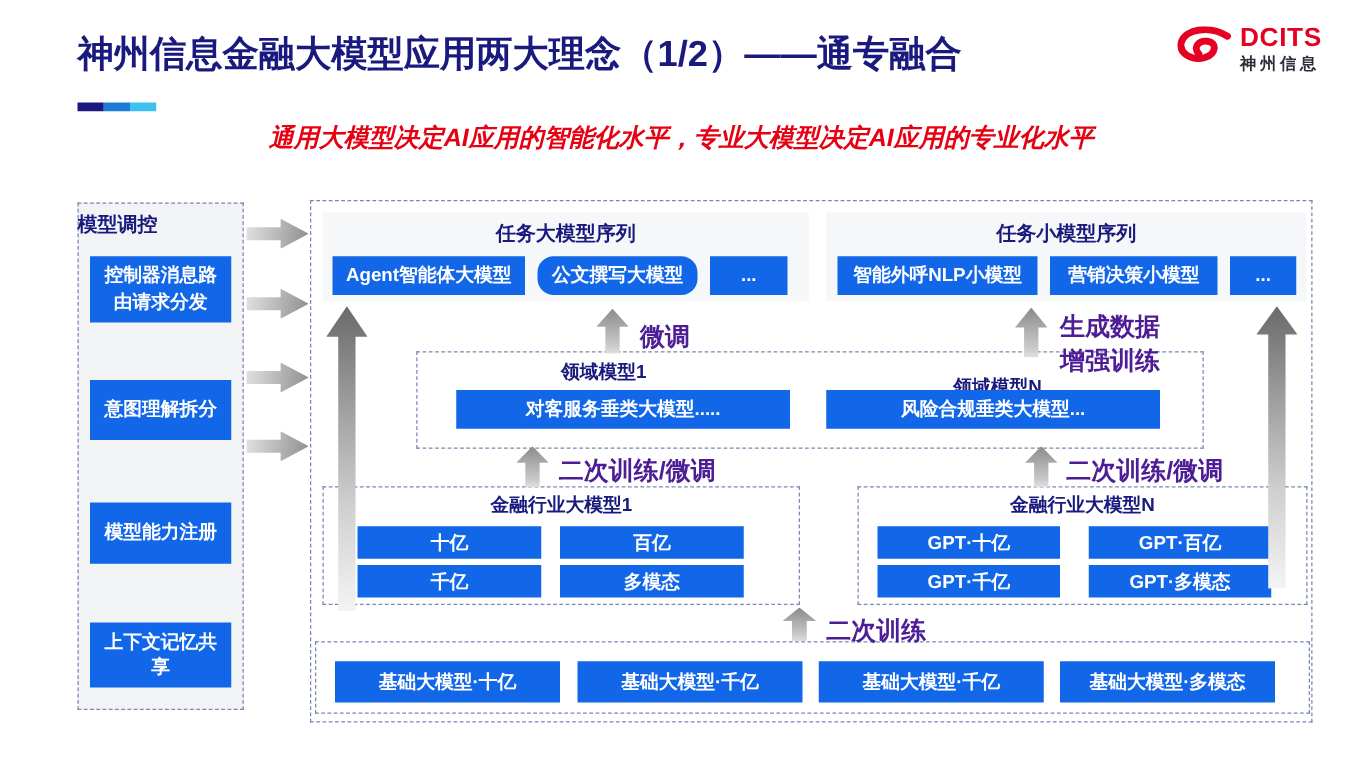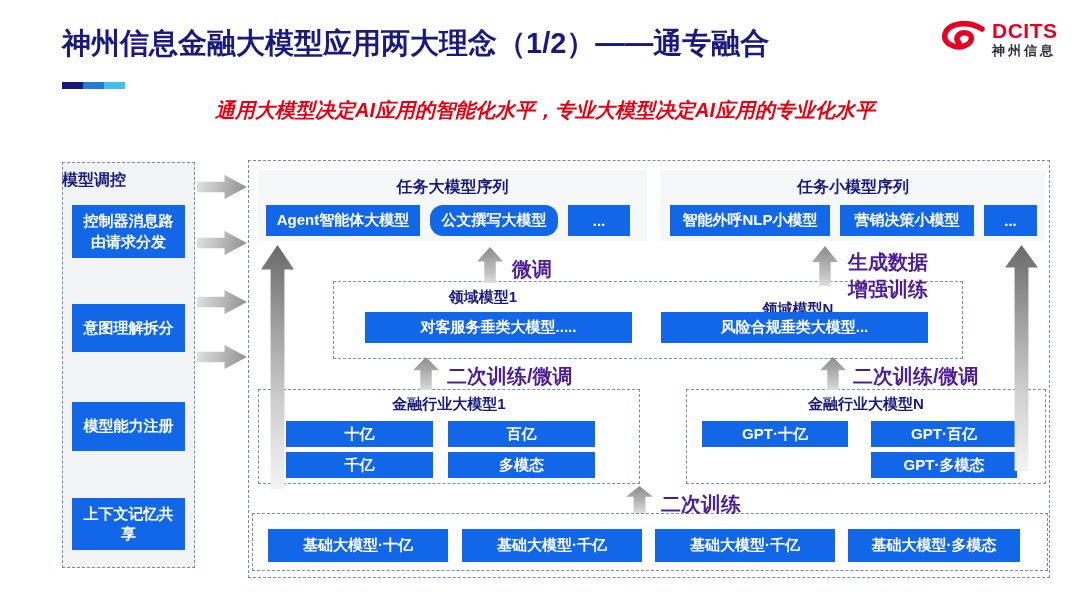--- a/index.html
+++ b/index.html
@@ -172,20 +172,21 @@
   <div class="abs group-title title-i1">金融行业大模型1</div>
   <div class="abs chip ind-chip i1-a">十亿</div>
   <div class="abs chip ind-chip i1-b">百亿</div>
   <div class="abs chip ind-chip i1-c">千亿</div>
   <div class="abs chip ind-chip i1-d">多模态</div>
 
   <div class="abs industry-box ind-n"></div>
   <div class="abs group-title title-in">金融行业大模型N</div>
   <div class="abs chip ind-chip in-a">GPT·十亿</div>
   <div class="abs chip ind-chip in-b">GPT·百亿</div>
+  <div class="abs chip ind-chip in-c">GPT·千亿</div>
   <div class="abs chip ind-chip in-d">GPT·多模态</div>
 
   <div class="abs base-box"></div>
   <div class="abs chip base-chip base-1">基础大模型·十亿</div>
   <div class="abs chip base-chip base-2">基础大模型·千亿</div>
   <div class="abs chip base-chip base-3">基础大模型·千亿</div>
   <div class="abs chip base-chip base-4">基础大模型·多模态</div>
 
   <div class="abs uarrow uarrow-tall ua-left"></div>
   <div class="abs uarrow uarrow-tall ua-right"></div>

